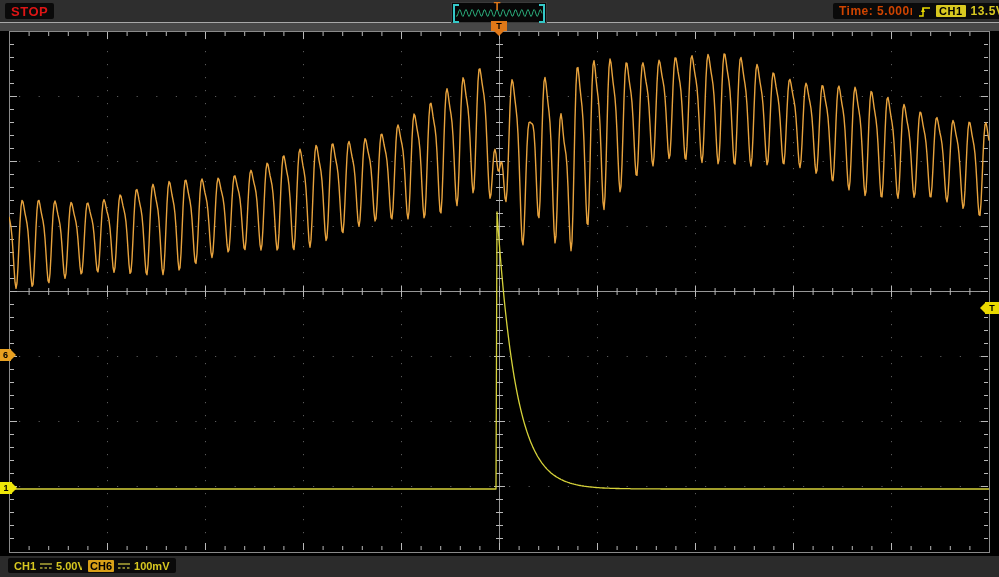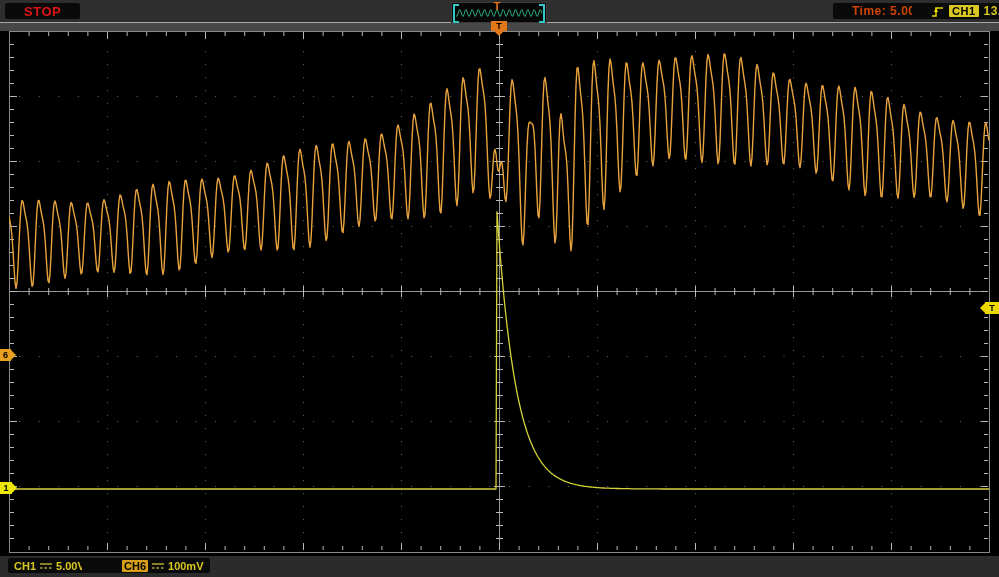--- a/index.html
+++ b/index.html
@@ -6,21 +6,21 @@
   body{width:999px;height:577px;position:relative;overflow:hidden;background:#3c3c3c;
        font-family:"Liberation Sans",sans-serif;}
   
   #top-bar{position:absolute;left:0;top:0;width:999px;height:22px;background:#2e2e2e;}
   #top-sep{position:absolute;left:0;top:22px;width:999px;height:1px;background:#a8a8a8;}
   #top-strip{position:absolute;left:0;top:23px;width:999px;height:8px;background:#474747;}
   #screen{position:absolute;left:0;top:31px;width:999px;height:525px;background:#000;}
   #bottom-bar{position:absolute;left:0;top:556px;width:999px;height:21px;background:#2b2b2b;}
   
   .badge{position:absolute;display:flex;align-items:center;background:#0a0a0a;border-radius:2px;
-         padding:0 19px;height:16px;font-size:12px;font-weight:bold;letter-spacing:.5px;}
+         padding:0 6px;height:16px;font-size:12px;font-weight:bold;letter-spacing:.5px;}
   #stop-badge{left:5px;top:3px;color:#dd1515;font-size:13px;}
   #time-badge{left:833px;top:3px;color:#cf4400;}
   #trig-badge{left:912px;top:3px;gap:5px;color:#d8c820;}
   #trig-src-chip{background:#d8c820;color:#000;padding:0 3px;border-radius:1px;font-size:11px;}
   
   #preview{position:absolute;left:451px;top:2px;width:94px;height:19px;background:#070707;
            border:1px solid #3a3a3a;}
   .bracket{position:absolute;top:1px;width:4px;height:15px;}
   #bracket-l{left:1px;border-left:2px solid #35c8c8;border-top:2px solid #35c8c8;border-bottom:2px solid #35c8c8;}
   #bracket-r{right:1px;border-right:2px solid #35c8c8;border-top:2px solid #35c8c8;border-bottom:2px solid #35c8c8;}
@@ -42,21 +42,21 @@
   #tag-ch6 .tri{right:-5px;top:1px;border-top:5px solid transparent;
        border-bottom:5px solid transparent;border-left:5px solid #e8a020;}
   #tag-ch1{left:0;top:482px;width:12px;height:12px;background:#ede609;}
   #tag-ch1 .tri{right:-5px;top:1px;border-top:5px solid transparent;
        border-bottom:5px solid transparent;border-left:5px solid #ede609;}
   
   .ch-badge{position:absolute;top:558px;display:flex;align-items:center;gap:4px;background:#0a0a0a;
             border-radius:2px;height:15px;padding:0 6px;font-size:11px;font-weight:bold;}
   #ch1-badge{left:8px;color:#d8c820;}
   #ch6-badge{left:82px;color:#d8c820;}
-  #ch6-chip{background:#d8a018;color:#000;padding:0 2px;border-radius:1px;margin-left:34px;}
+  #ch6-chip{background:#d8a018;color:#000;padding:0 2px;border-radius:1px;}
 </style>
 </head>
 <body>
 
 <div id="top-bar"></div>
 <div id="top-sep"></div>
 <div id="top-strip"></div>
 <div id="screen"></div>
 <div id="bottom-bar"></div>
 

